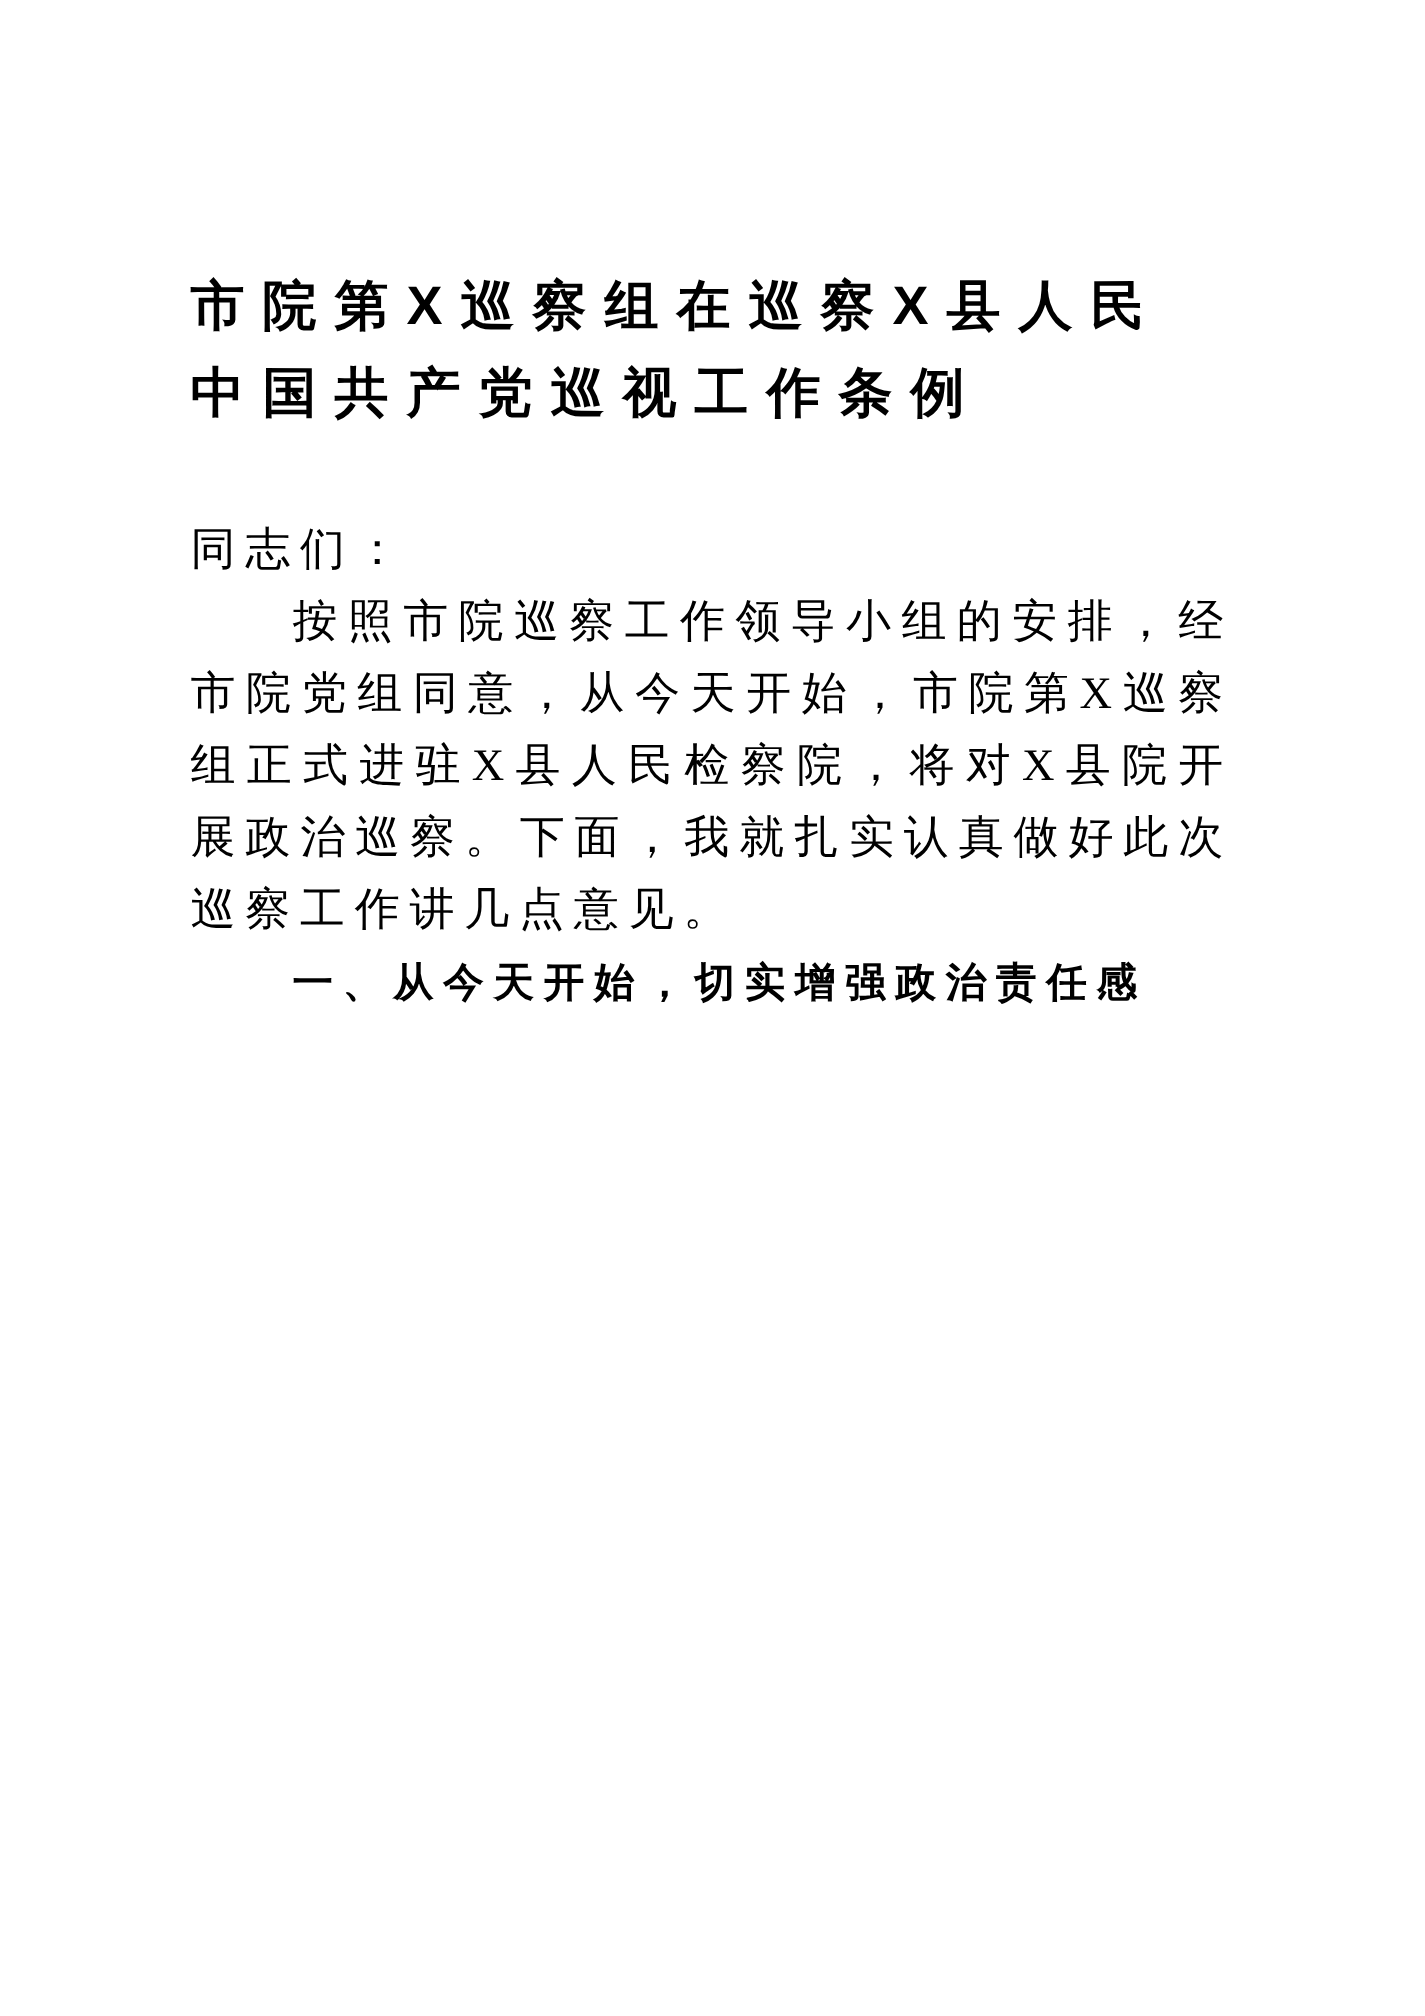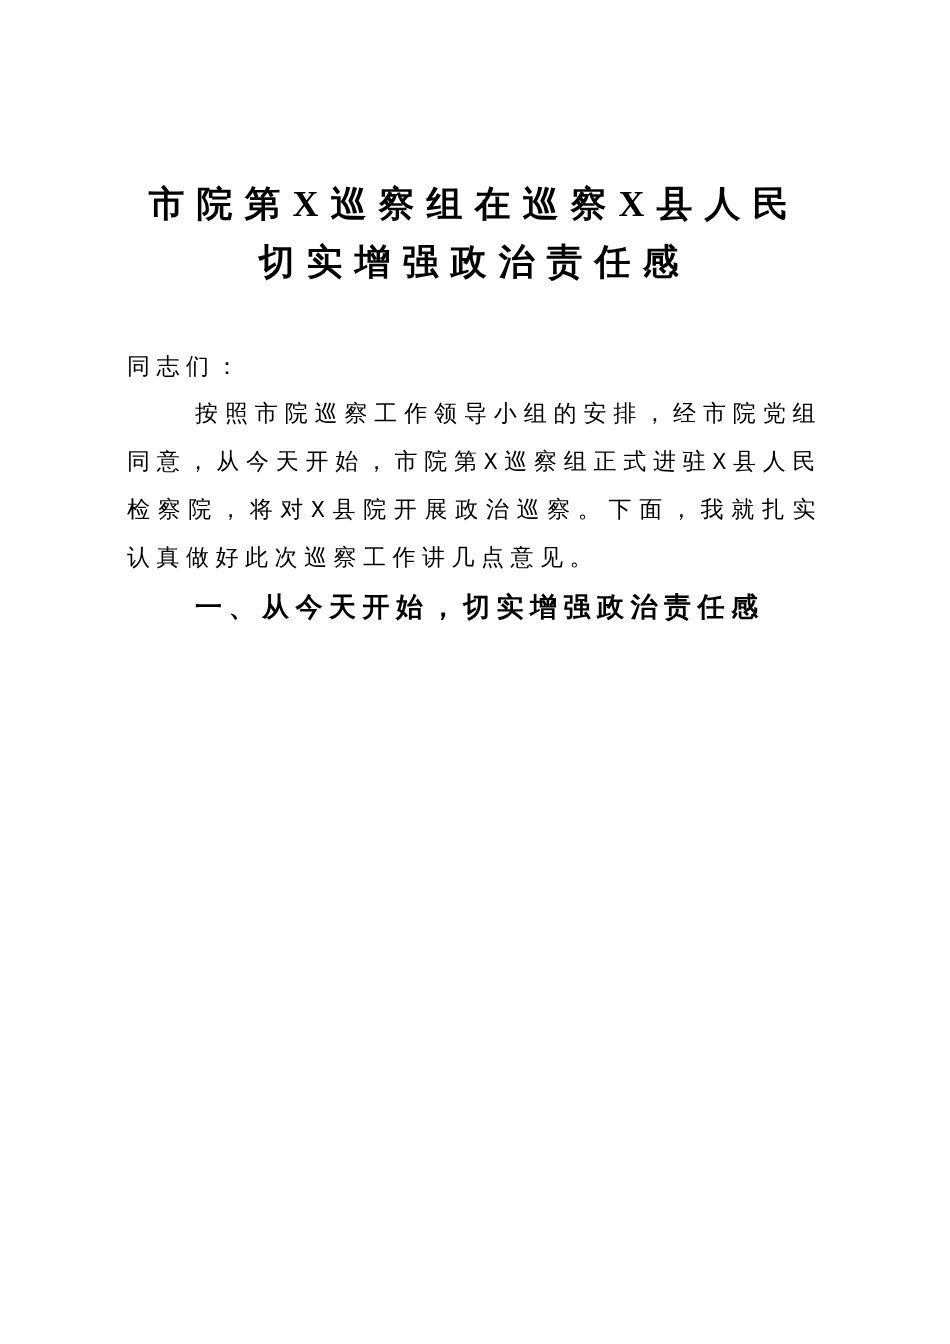--- a/index.html
+++ b/index.html
@@ -16,62 +16,61 @@
       background: #ffffff;
       color: #000000;
       padding: 175px 128px 0 127px;
       overflow: hidden;
       font-family: "Liberation Serif", "DejaVu Serif", serif;
     }
     .doc-title {
       margin: 0 0 52px 0;
       font-size: 36px;
       font-weight: bold;
-      text-align: center;
+      text-align: left;
       line-height: 58px;
       letter-spacing: 12px;
-      font-family: Liberation Serif, serif;
+      font-family: Liberation Sans, sans-serif;
     }
     .doc-title .title-line {
       display: block;
       white-space: nowrap;
     }
     .body-text {
-      font-size: 23px;
+      font-size: 30px;
       line-height: 48px;
       letter-spacing: 6.5px;
       text-align: justify;
       text-justify: inter-character;
     }
     p, h1, h2 { margin: 0; padding: 0; }
     .salutation {
       text-indent: 0;
     }
     .para {
       text-indent: 68px;
-      font-family: Liberation Mono, monospace;
     }
     .heading {
       font-weight: bold;
       font-size: 27px;
       line-height: 48px;
       letter-spacing: 6.5px;
       text-indent: 68px;
       text-align: justify;
       font-family: "Liberation Sans", "DejaVu Sans", sans-serif;
     }
   </style>
 </head>
 <body>
 
 <div class="page">
 
   <h1 class="doc-title">
     <span class="title-line">市院第X巡察组在巡察X县人民</span>
-    <span class="title-line">切实增强政治责任感</span>
+    <span class="title-line">中国共产党巡视工作条例</span>
   </h1>
 
   <p class="body-text salutation">同志们：</p>
 
   <p class="body-text para">按照市院巡察工作领导小组的安排，经市院党组同意，从今天开始，市院第X巡察组正式进驻X县人民检察院，将对X县院开展政治巡察。下面，我就扎实认真做好此次巡察工作讲几点意见。</p>
 
   <h2 class="heading">一、从今天开始，切实增强政治责任感</h2>
 
 
 </div>

